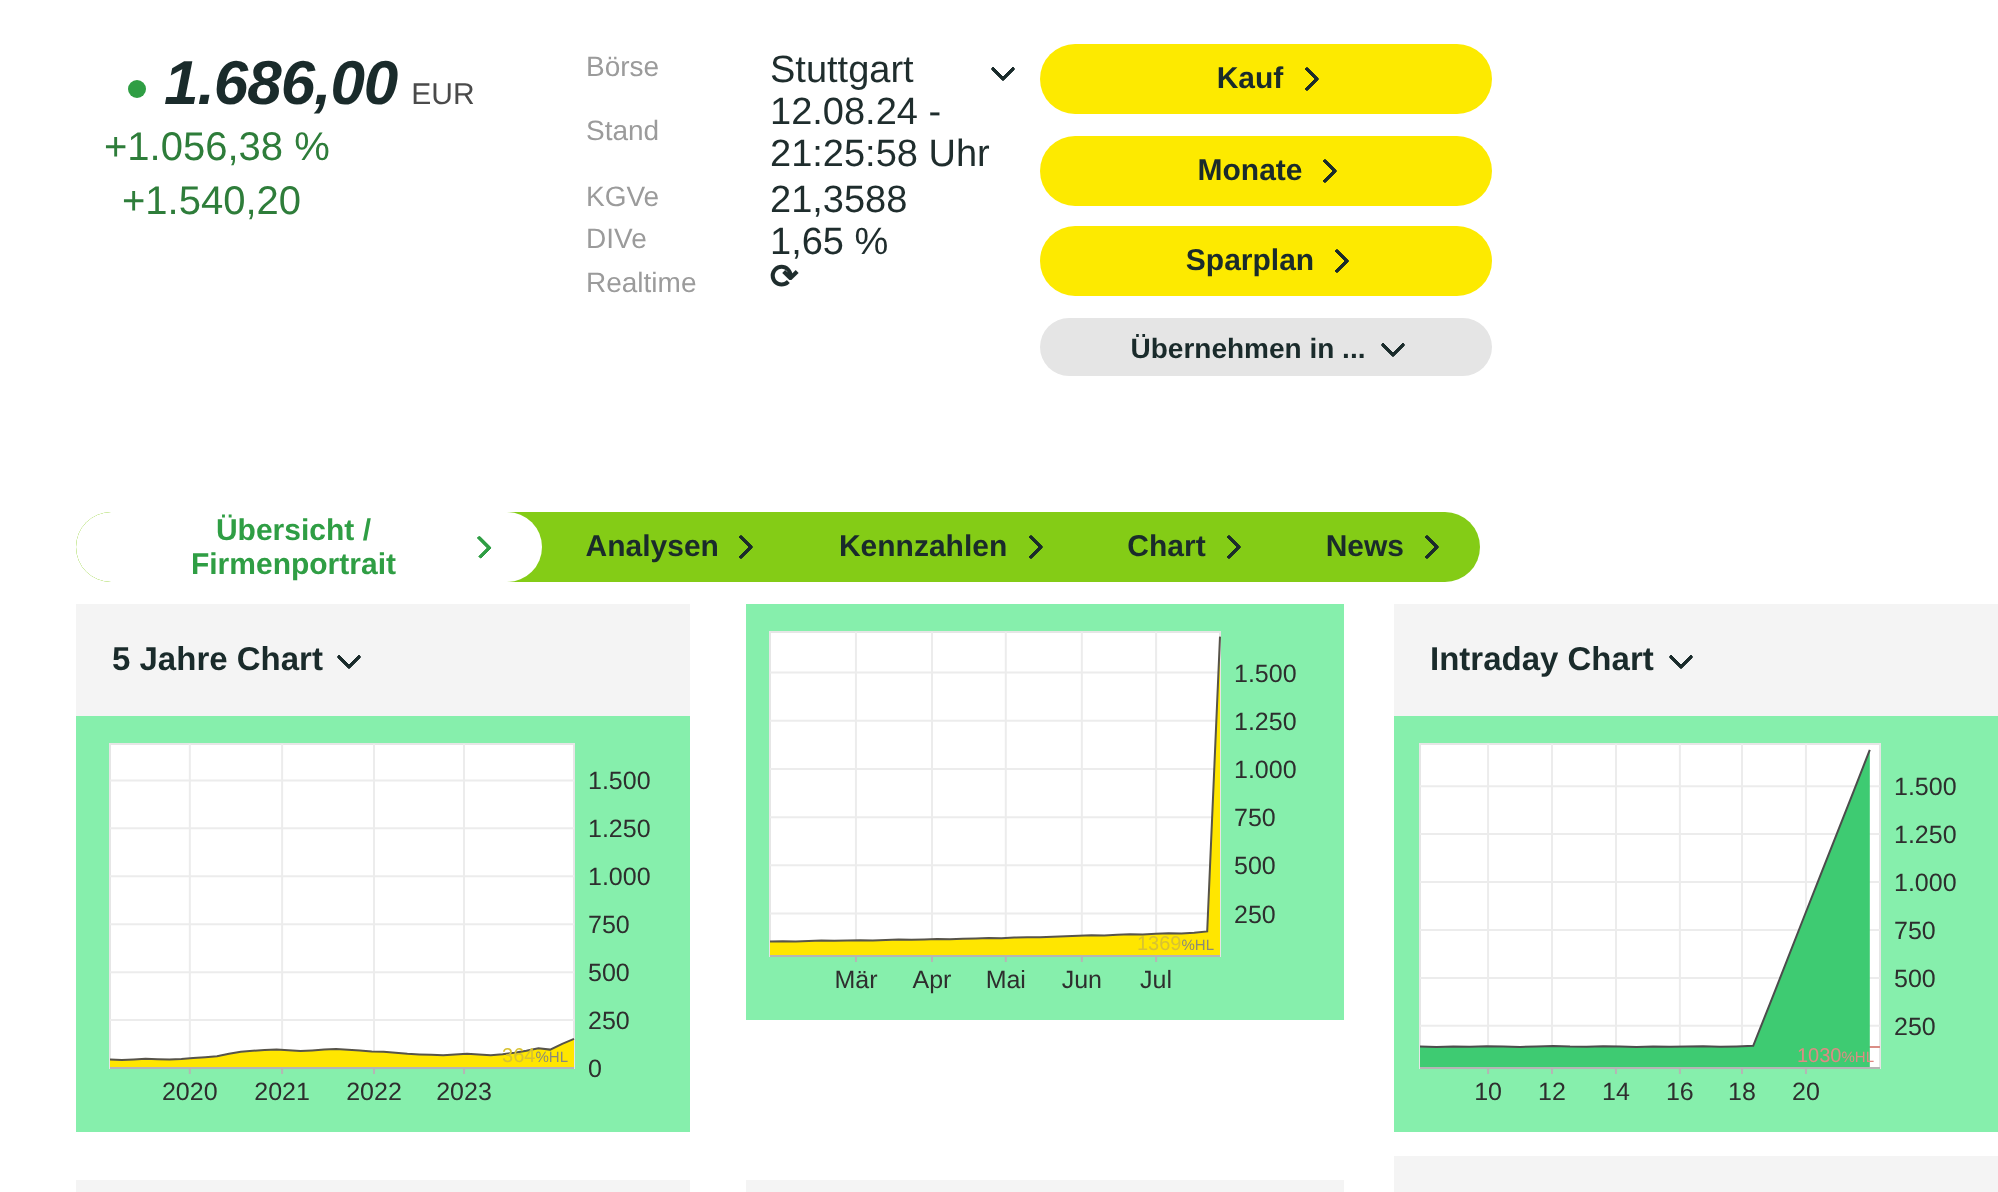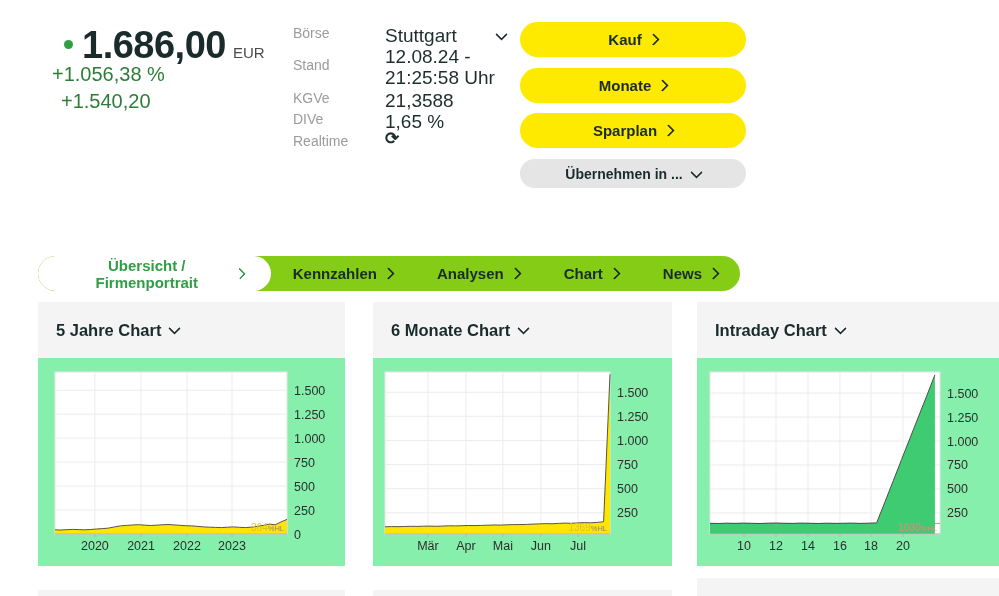--- a/index.html
+++ b/index.html
@@ -2,21 +2,21 @@
 <html style="--yellow: #fdea00; --green: #2e7d3a; --tabgreen: #2f9e44; --dark: #1a2b2b; --lblgray: #9b9b9b; --btngray: #e5e5e5;"><head>
 <meta charset="utf-8">
 <style>
   html,body{margin:0;padding:0;background:#fff;}
   #app{position:relative;width:999px;height:596px;overflow:hidden;background:#fff;
        font-family:"Liberation Sans",sans-serif;color:#1a2b2b;}
   
   .dot{position:absolute;left:64px;top:40px;width:9px;height:9px;border-radius:50%;
        background:var(--tabgreen,#2f9e44);}
   .price-row{position:absolute;left:82px;top:24px;display:flex;align-items:baseline;}
-  .price-val{font-size:38px;font-weight:700;letter-spacing:-0.5px;color:var(--dark,#1a2b2b);}
+  .price-val{font-size:31px;font-weight:700;letter-spacing:-0.5px;color:var(--dark,#1a2b2b);font-style:italic;}
   .price-cur{font-size:15px;color:#4a4a4a;margin-left:7px;}
   .chg{position:absolute;font-size:20px;color:var(--green,#2e7d3a);}
   .chg-pct{left:52px;top:63px;}
   .chg-abs{left:61px;top:90px;}
   .lbl{position:absolute;left:293px;font-size:14px;color:var(--lblgray,#9b9b9b);}
   .val{position:absolute;left:385px;font-size:19px;color:#1f2d2d;font-weight:400;}
   .l1{top:25px}.l2{top:57px}.l3{top:90px}.l4{top:111px}.l5{top:133px}
   .v1{top:25px}.v2a{top:46px}.v2b{top:67px}.v3{top:90px}.v4{top:111px}.v5{top:130px}
   .refresh{font-size:17px;font-weight:700;line-height:1;cursor:pointer;}
   
@@ -101,25 +101,25 @@
       <span class="chev chev-d"></span>
     </button>
   </header>
 
   <nav class="tabbar">
     <span class="tab-active">
       <span>Übersicht / Firmenportrait</span>
       <span class="chev chev-r"></span>
     </span>
     <span class="tab">
+      <span>Analysen</span>
+      <span class="chev chev-r"></span>
+    </span>
+    <span class="tab">
       <span>Kennzahlen</span>
-      <span class="chev chev-r"></span>
-    </span>
-    <span class="tab">
-      <span>Analysen</span>
       <span class="chev chev-r"></span>
     </span>
     <span class="tab">
       <span>Chart</span>
       <span class="chev chev-r"></span>
     </span>
     <span class="tab">
       <span>News</span>
       <span class="chev chev-r"></span>
     </span>
@@ -158,24 +158,20 @@
         <line x1="194.016" y1="168" x2="194.016" y2="171" stroke="#b5b5b5"></line>
         <text x="194.016" y="184" font-size="12.5" fill="#2e2e2e" text-anchor="middle">2023</text>
         <polygon points="17.0,163.8 22.9,164.0 28.9,163.7 34.8,163.4 40.8,163.6 46.7,163.8 52.7,163.5 58.6,163.0 64.6,162.6 70.5,162.1 76.5,160.9 82.4,159.9 88.4,159.4 94.3,159.0 100.3,158.7 106.2,159.1 112.2,159.5 118.1,159.2 124.1,158.8 130.0,158.5 136.0,158.9 141.9,159.3 147.9,159.7 153.8,159.9 159.8,160.4 165.7,160.9 171.7,161.2 177.6,161.4 183.6,161.6 189.5,161.2 195.5,160.9 201.4,161.3 207.4,161.6 213.3,161.1 219.3,160.4 225.2,159.4 231.2,158.1 237.1,158.8 243.1,155.9 249.0,153.4 249.0,168 17.0,168" fill="#ffe600"></polygon>
         <polyline points="17.0,163.8 22.9,164.0 28.9,163.7 34.8,163.4 40.8,163.6 46.7,163.8 52.7,163.5 58.6,163.0 64.6,162.6 70.5,162.1 76.5,160.9 82.4,159.9 88.4,159.4 94.3,159.0 100.3,158.7 106.2,159.1 112.2,159.5 118.1,159.2 124.1,158.8 130.0,158.5 136.0,158.9 141.9,159.3 147.9,159.7 153.8,159.9 159.8,160.4 165.7,160.9 171.7,161.2 177.6,161.4 183.6,161.6 189.5,161.2 195.5,160.9 201.4,161.3 207.4,161.6 213.3,161.1 219.3,160.4 225.2,159.4 231.2,158.1 237.1,158.8 243.1,155.9 249.0,153.4" fill="none" stroke="#57544a" stroke-width="1"></polyline>
         <line x1="17" y1="168" x2="249" y2="168" stroke="#b5b5b5"></line>
         <text x="246" y="165" text-anchor="end"><tspan font-size="10" fill="#d8c232">364</tspan><tspan font-size="7.5" fill="#8a8a7a">%HL</tspan></text>
       </svg>
   </section>
 
   <section class="card card2">
-    <div class="card-head">
-      <span class="card-title">6 Monate Chart</span>
-      <span class="chev chev-d"></span>
-    </div>
     <svg width="299" height="200">
         <rect x="12" y="6" width="225" height="162" fill="#fff" stroke="#e6e6e6"></rect>
         <line x1="12" y1="146.78571428571428" x2="237" y2="146.78571428571428" stroke="#ececec"></line>
         <text x="244" y="151.28571428571428" font-size="12.5" fill="#2e2e2e">250</text>
         <line x1="12" y1="122.67857142857143" x2="237" y2="122.67857142857143" stroke="#ececec"></line>
         <text x="244" y="127.17857142857143" font-size="12.5" fill="#2e2e2e">500</text>
         <line x1="12" y1="98.57142857142857" x2="237" y2="98.57142857142857" stroke="#ececec"></line>
         <text x="244" y="103.07142857142857" font-size="12.5" fill="#2e2e2e">750</text>
         <line x1="12" y1="74.46428571428571" x2="237" y2="74.46428571428571" stroke="#ececec"></line>
         <text x="244" y="78.96428571428571" font-size="12.5" fill="#2e2e2e">1.000</text>

